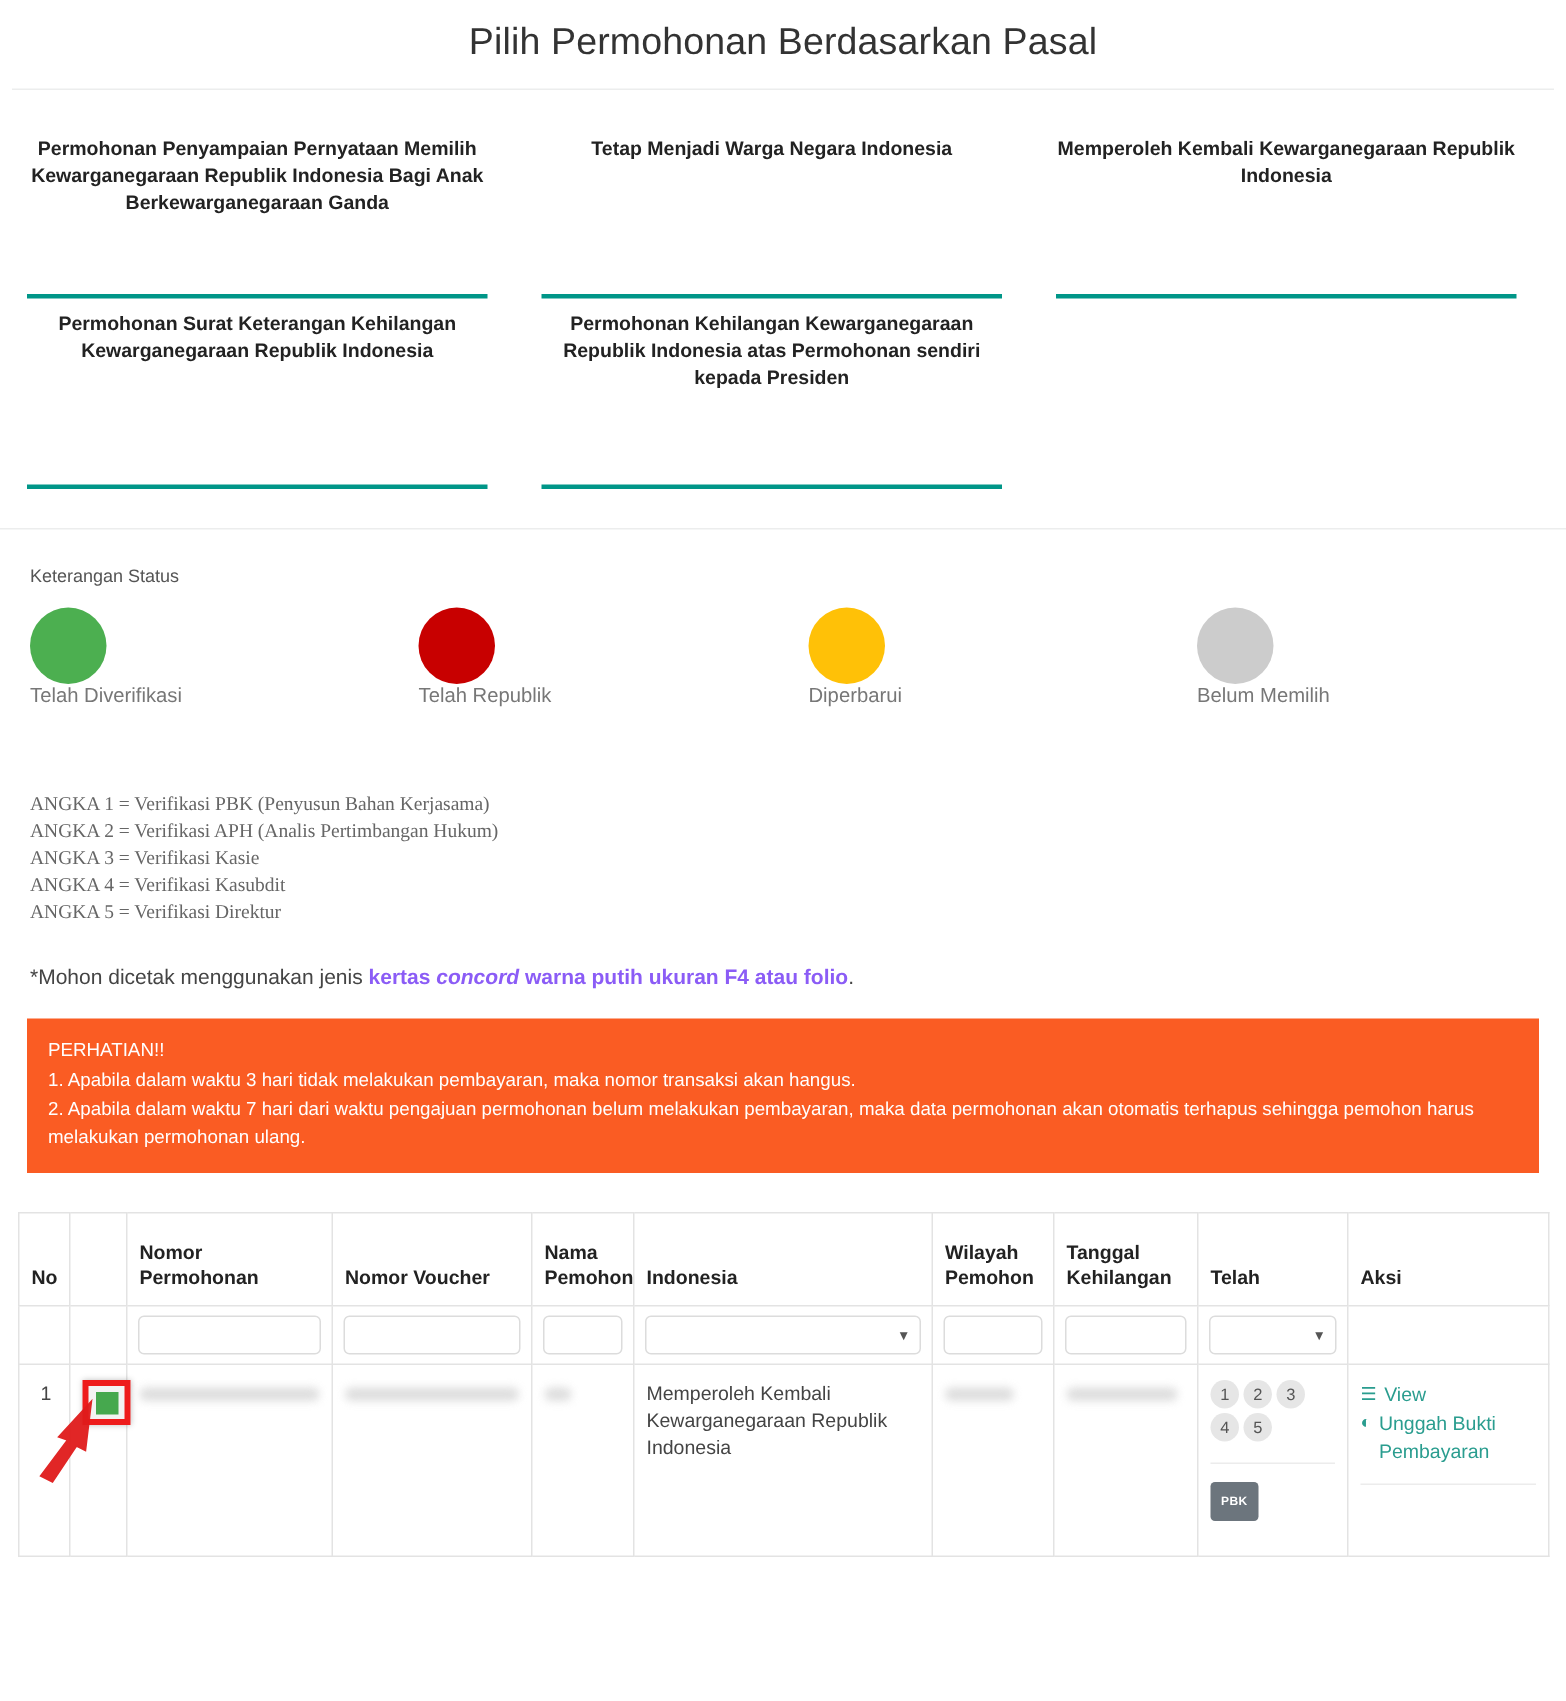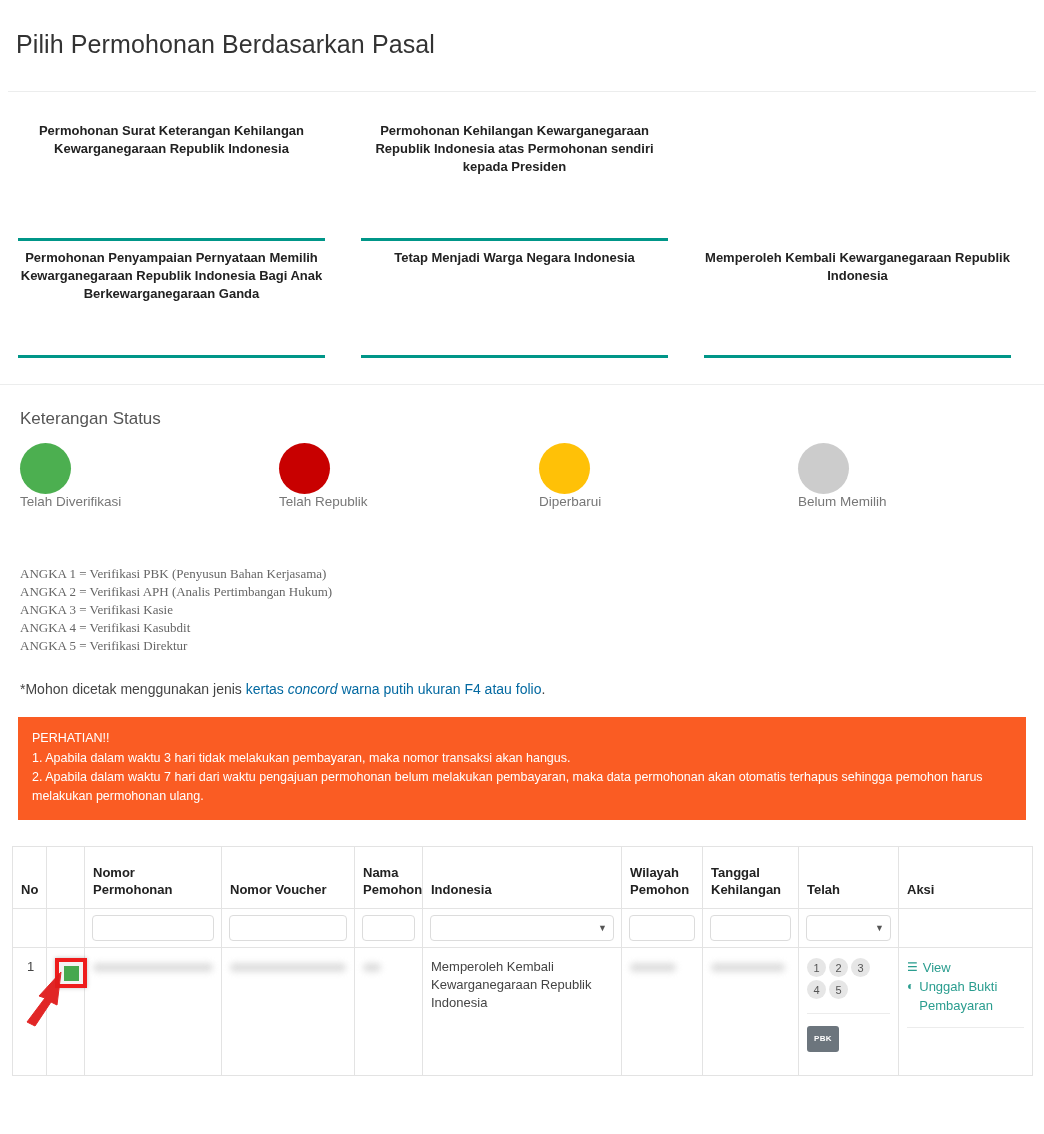--- a/index.html
+++ b/index.html
@@ -8,25 +8,26 @@
     width:1044px; height:1134px;
     background:#fff;
     font-family:"Liberation Sans", sans-serif;
     color:#333;
     overflow:hidden;
   }
   .page { width:1044px; position:relative; }
 
   
   .page-title {
+    text-align:center;
     font-size:25px;
     font-weight:400;
     color:#333;
     padding:14px 0 16px 0;
-    margin:16px;
+    margin:0;
     letter-spacing:0.1px;
   }
   .hr-soft { border:0; border-top:1px solid #eceded; margin:0 8px; }
 
   
   .cards-wrap { padding:22px 0 6px 0; }
   .card-row { display:flex; }
   .card {
     flex:0 0 343px;
     padding:0 18px;
@@ -48,21 +49,21 @@
     height:3px;
     background:#009688;
     margin-top:6px;
   }
   .card.empty .card-underline { background:transparent; }
 
   
   .legend-sep { border:0; border-top:1px solid #eceded; margin:20px 0 0 0; }
   .legend { padding:24px 20px 0 20px; }
   .legend h3 {
-    font-size:17px;
+    font-size:12px;
     font-weight:400;
     color:#555;
     margin:0 0 14px 0;
   }
   .dot { width:51px; height:51px; border-radius:50%; }
   .dot.green { background:#4CAF50; }
   .dot.red { background:#C80000; }
   .dot.amber { background:#FFC107; }
   .dot.gray { background:#CCCCCC; }
 
@@ -77,21 +78,21 @@
     color:#666;
     line-height:18px;
   }
   .angka div { white-space:nowrap;font-family:Liberation Serif, serif; }
 
   .print-note {
     padding:26px 20px 0 20px;
     font-size:14px;
     color:#444;
   }
-  .print-note b { font-weight:normal; color:#0369a1; }
+  .print-note b { font-weight:bold; color:#8b5cf6; }
   .print-note i { font-style:italic; }
 
   
   .warn {
     margin:20px 18px 0 18px;
     background:#FA5C23;
     color:#fff;
     padding:12px 14px 14px 14px;
     font-size:12.5px;
     line-height:19px;
@@ -204,46 +205,46 @@
 </head>
 <body>
 
 <div class="page">
 
   <h1 class="page-title">Pilih Permohonan Berdasarkan Pasal</h1>
   <hr class="hr-soft">
 
   <div class="cards-wrap">
 
+    <div class="card-row card-row1">
+      <div class="card">
+        <div class="card-title">Permohonan Penyampaian Pernyataan Memilih Kewarganegaraan Republik Indonesia Bagi Anak Berkewarganegaraan Ganda</div>
+        <div class="card-underline"></div>
+      </div>
+      <div class="card">
+        <div class="card-title">Tetap Menjadi Warga Negara Indonesia</div>
+        <div class="card-underline"></div>
+      </div>
+      <div class="card">
+        <div class="card-title">Memperoleh Kembali Kewarganegaraan Republik Indonesia</div>
+        <div class="card-underline"></div>
+      </div>
+    </div>
+
     <div class="card-row card-row2">
       <div class="card">
         <div class="card-title">Permohonan Surat Keterangan Kehilangan Kewarganegaraan Republik Indonesia</div>
         <div class="card-underline"></div>
       </div>
       <div class="card">
         <div class="card-title">Permohonan Kehilangan Kewarganegaraan Republik Indonesia atas Permohonan sendiri kepada Presiden</div>
         <div class="card-underline"></div>
       </div>
       <div class="card empty">
         <div class="card-title"></div>
-        <div class="card-underline"></div>
-      </div>
-    </div>
-
-    <div class="card-row card-row1">
-      <div class="card">
-        <div class="card-title">Permohonan Penyampaian Pernyataan Memilih Kewarganegaraan Republik Indonesia Bagi Anak Berkewarganegaraan Ganda</div>
-        <div class="card-underline"></div>
-      </div>
-      <div class="card">
-        <div class="card-title">Tetap Menjadi Warga Negara Indonesia</div>
-        <div class="card-underline"></div>
-      </div>
-      <div class="card">
-        <div class="card-title">Memperoleh Kembali Kewarganegaraan Republik Indonesia</div>
         <div class="card-underline"></div>
       </div>
     </div>
 
   </div>
 
   <hr class="legend-sep">
 
   <div class="legend">
     <h3>Keterangan Status</h3>

